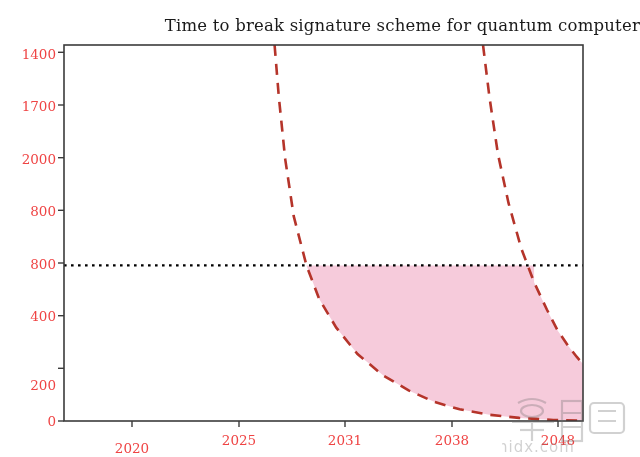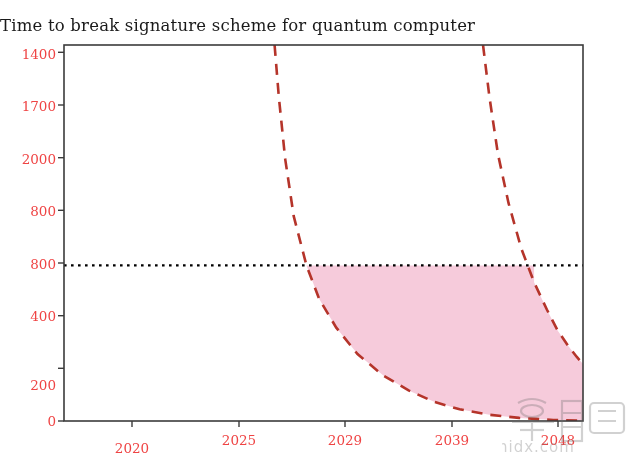--- a/index.html
+++ b/index.html
@@ -18,21 +18,21 @@
     position: absolute;
     left: 0; top: 0;
     width: 640px;
     height: 457px;
   }
   #chart-title {
     position: absolute;
     left: 0;
     top: 16px;
     width: 640px;
-    text-align: left;
+    text-align: right;
     font-size: 16.5px;
     color: #1a1a1a;
     letter-spacing: 0.2px;
     font-family: "DejaVu Serif", "Liberation Serif", serif;
     white-space: nowrap;
   }
   .axis-tick-label {
     position: absolute;
     font-size: 13.5px;
     color: #ef4444;
@@ -78,22 +78,22 @@
   <div class="axis-tick-label ytick-label" style="left:10px; top:369px; width:46px;margin-top:16px;">200</div>
   <div class="axis-tick-label ytick-label" style="left:10px; top:316px; width:46px;">400</div>
   <div class="axis-tick-label ytick-label" style="left:10px; top:264px; width:46px;">800</div>
   <div class="axis-tick-label ytick-label" style="left:10px; top:211px; width:46px;">800</div>
   <div class="axis-tick-label ytick-label" style="left:10px; top:159px; width:46px;">2000</div>
   <div class="axis-tick-label ytick-label" style="left:10px; top:106px; width:46px;">1700</div>
   <div class="axis-tick-label ytick-label" style="left:10px; top:54px; width:46px;">1400</div>
 
   <div class="axis-tick-label xtick-label" style="left:132px; top:432px;margin-top:8px;">2020</div>
   <div class="axis-tick-label xtick-label" style="left:239px; top:432px;">2025</div>
-  <div class="axis-tick-label xtick-label" style="left:345px; top:432px;">2029</div>
-  <div class="axis-tick-label xtick-label" style="left:452px; top:432px;">2039</div>
+  <div class="axis-tick-label xtick-label" style="left:345px; top:432px;">2031</div>
+  <div class="axis-tick-label xtick-label" style="left:452px; top:432px;">2038</div>
   <div class="axis-tick-label xtick-label" style="left:558px; top:432px;">2048</div>
 
   <svg id="plot-svg" width="640" height="457" viewBox="0 0 640 457">
     <defs>
       <clipPath id="plotclip">
         <rect x="64" y="45" width="519" height="376"></rect>
       </clipPath>
     </defs>
 
     <rect x="64" y="45" width="519" height="376" fill="#ffffff"></rect>

